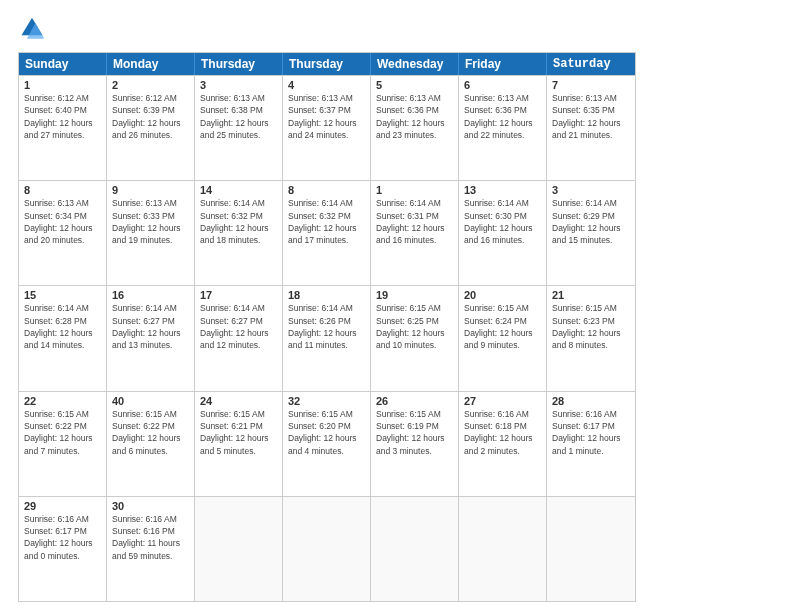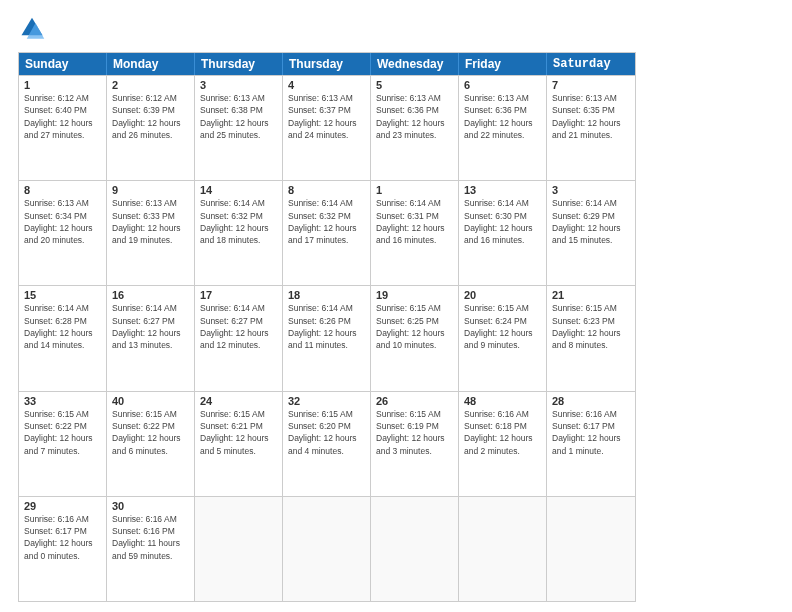--- a/index.html
+++ b/index.html
@@ -282,21 +282,21 @@
           <div class="cal-cell">
             <span class="day-num">21</span>
             <div class="day-info" style="white-space: pre-line;">Sunrise: 6:15 AM
 Sunset: 6:23 PM
 Daylight: 12 hours
 and 8 minutes.</div>
           </div>
         </div>
         <div class="cal-row">
           <div class="cal-cell">
-            <span class="day-num">33</span>
+            <span class="day-num">22</span>
             <div class="day-info" style="white-space: pre-line;">Sunrise: 6:15 AM
 Sunset: 6:22 PM
 Daylight: 12 hours
 and 7 minutes.</div>
           </div>
           <div class="cal-cell">
             <span class="day-num">40</span>
             <div class="day-info" style="white-space: pre-line;">Sunrise: 6:15 AM
 Sunset: 6:22 PM
 Daylight: 12 hours
@@ -317,21 +317,21 @@
 and 4 minutes.</div>
           </div>
           <div class="cal-cell">
             <span class="day-num">26</span>
             <div class="day-info" style="white-space: pre-line;">Sunrise: 6:15 AM
 Sunset: 6:19 PM
 Daylight: 12 hours
 and 3 minutes.</div>
           </div>
           <div class="cal-cell">
-            <span class="day-num">48</span>
+            <span class="day-num">27</span>
             <div class="day-info" style="white-space: pre-line;">Sunrise: 6:16 AM
 Sunset: 6:18 PM
 Daylight: 12 hours
 and 2 minutes.</div>
           </div>
           <div class="cal-cell">
             <span class="day-num">28</span>
             <div class="day-info" style="white-space: pre-line;">Sunrise: 6:16 AM
 Sunset: 6:17 PM
 Daylight: 12 hours

